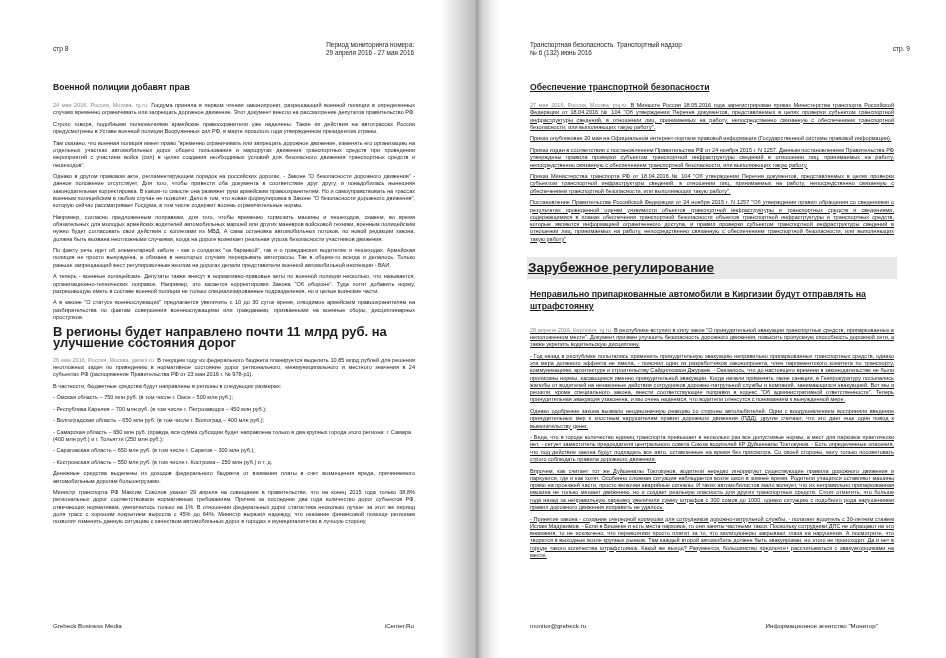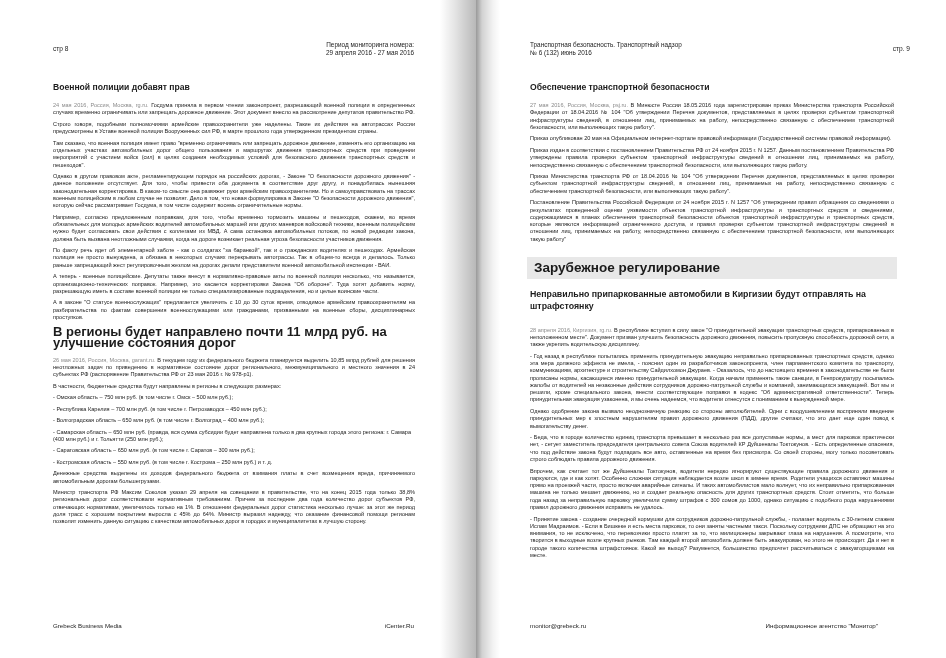--- a/index.html
+++ b/index.html
@@ -35,21 +35,21 @@
 
   p.par {
     font-size: 5.55px; line-height: 7.25px; text-align: justify; color: #222;
     margin-bottom: 4.4px;
   }
   .dateline { color: #8a8a8a; }
   ul.bullets { list-style: none; }
   ul.bullets li { font-size: 5.55px; line-height: 7.25px; color: #222; margin-bottom: 4.2px; }
 
   .section-band {
-    background: #e8e8e8; margin: 14px -3px 9px -3px; padding: 2px 3px 3px 7px;
+    background: #e8e8e8; margin: 14px -3px 9px -3px; padding: 2px 3px 3px 1px;
     font-weight: bold; font-size: 13.5px; line-height: 17px; color: #1a1a1a;
   }
 
   .footer { position: absolute; top: 622px; font-size: 6.2px; color: #222; }
 </style>
 </head>
 <body>
 
 <div class="spread">
 
@@ -104,21 +104,21 @@
       <div>№ 6 (132) июнь 2016</div>
     </div>
     <div class="pageno" style="right:36px;">стр. 9</div>
 
     <div class="footer" style="left:54px;">monitor@grebeck.ru</div>
     <div class="footer" style="right:68px;">Информационное агентство "Монитор"</div>
 
     <div class="shade-right"></div>
   </div>
 
-  <div class="content" style="left:530px; width:364px;">
+  <div class="content" style="left:530px; width:364px;text-decoration:underline;">
     <h2 class="article-title">Обеспечение транспортной безопасности</h2>
     <div id="right-a1">
         <p class="par"><span class="dateline">27 мая 2016, Россия, Москва, psj.ru.</span><span> В Минюсте России 18.05.2016 года зарегистрирован приказ Министерства транспорта Российской Федерации от 18.04.2016 № 104 "Об утверждении Перечня документов, представляемых в целях проверки субъектом транспортной инфраструктуры сведений, в отношении лиц, принимаемых на работу, непосредственно связанную с обеспечением транспортной безопасности, или выполняющих такую работу".</span></p>
         <p class="par"><span>Приказ опубликован 20 мая на Официальном интернет-портале правовой информации (Государственной системы правовой информации).</span></p>
         <p class="par"><span>Приказ издан в соответствии с постановлением Правительства РФ от 24 ноября 2015 г. N 1257. Данным постановлением Правительства РФ утверждены правила проверки субъектом транспортной инфраструктуры сведений в отношении лиц, принимаемых на работу, непосредственно связанную с обеспечением транспортной безопасности, или выполняющих такую работу.</span></p>
         <p class="par"><span>Приказ Министерства транспорта РФ от 18.04.2016 № 104 "Об утверждении Перечня документов, представляемых в целях проверки субъектом транспортной инфраструктуры сведений, в отношении лиц, принимаемых на работу, непосредственно связанную с обеспечением транспортной безопасности, или выполняющих такую работу".</span></p>
         <p class="par"><span>Постановление Правительства Российской Федерации от 24 ноября 2015 г. N 1257 "Об утверждении правил обращения со сведениями о результатах проведенной оценки уязвимости объектов транспортной инфраструктуры и транспортных средств и сведениями, содержащимися в планах обеспечения транспортной безопасности объектов транспортной инфраструктуры и транспортных средств, которые являются информацией ограниченного доступа, и правил проверки субъектом транспортной инфраструктуры сведений в отношении лиц, принимаемых на работу, непосредственно связанную с обеспечением транспортной безопасности, или выполняющих такую работу"</span></p>
       </div>
 
     <div class="section-band">Зарубежное регулирование</div>

